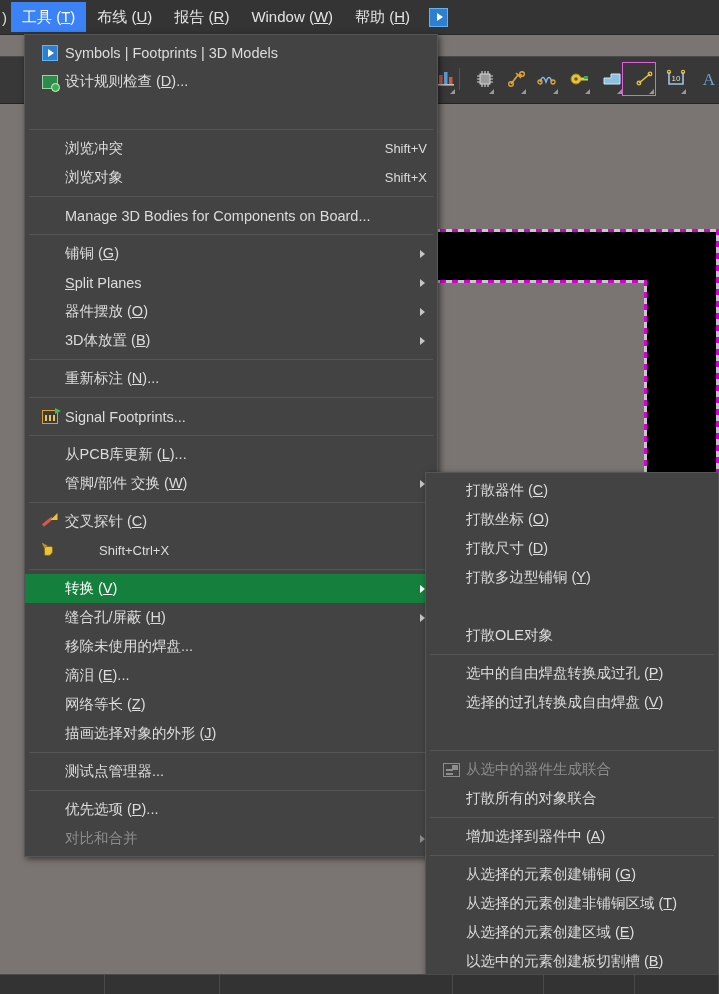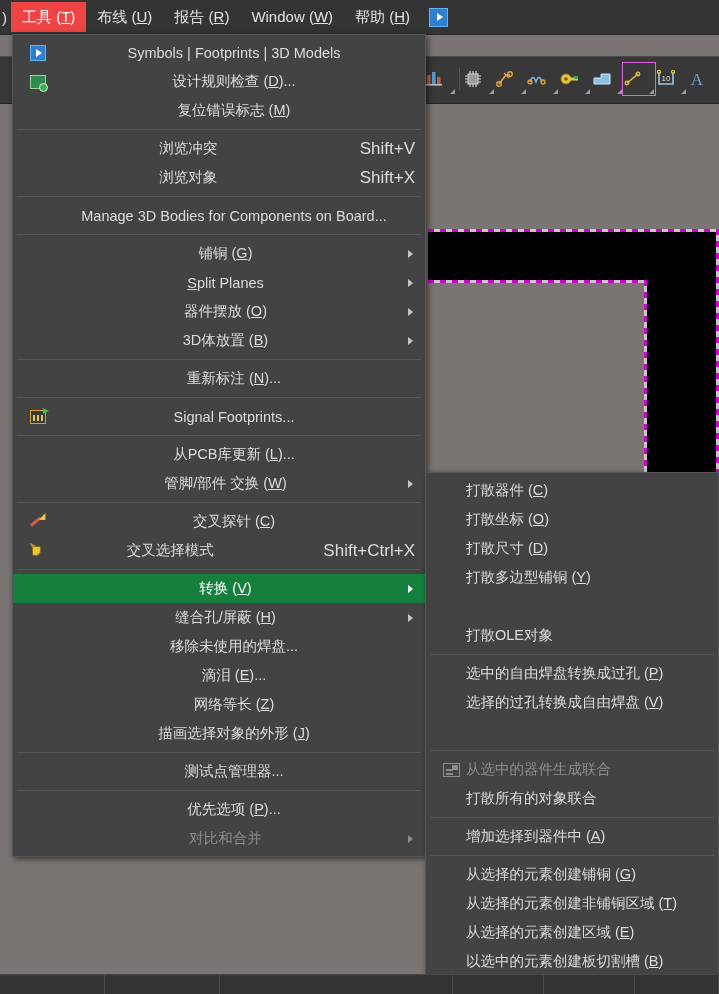--- a/index.html
+++ b/index.html
@@ -76,21 +76,21 @@
   .toolbar-inner {
     position: absolute;
     right: 0; top: 4px;
     height: 36px;
     display: flex;
     align-items: center;
     gap: 0px;
   }
   .tb-btn {
     width: 32px; height: 32px;
-    display: flex; align-items: center; justify-content: flex-start;
+    display: flex; align-items: center; justify-content: flex-end;
     position: relative;
   }
   .tb-btn.sel { outline: 1px solid #e060e0; }
   .tb-sep {
     width: 1px; height: 22px; background: #555; margin: 0 3px;
   }
   .tb-corner {
     position: absolute;
     right: 1px; bottom: 1px;
     width: 0; height: 0;
@@ -116,21 +116,21 @@
     padding-right: 4px;
     color: #dcdcdc;
     font-size: 15px;
   }
   .mb-item {
     padding: 5px 11px;
     white-space: nowrap;
     line-height: 20px;
   }
   .mb-item.active {
-    background: #ef4444;
+    background: #3b82f6;
     color: #ffffff;
   }
   .mb-icon {
     width: 17px; height: 17px;
     margin-left: 8px;
     background: #2f7fd0;
     border: 1px solid #63b4ee;
     display: flex; align-items: center; justify-content: center;
     position: relative;
   }
@@ -146,23 +146,22 @@
   
   .menu {
     position: absolute;
     background: #434343;
     border: 1px solid #565656;
     box-shadow: 2px 2px 6px rgba(0,0,0,.55);
     padding: 3px 0;
     box-sizing: border-box;
   }
   #menu-tools {
-    left: 12px; top: 34px;
+    left: 24px; top: 34px;
     width: 414px;
-    text-align: center;
   }
   #menu-convert {
     left: 425px; top: 472px;
     width: 294px;
   }
   .mi {
     position: relative;
     display: flex;
     align-items: center;
     height: 29px;
@@ -183,21 +182,21 @@
     height: 18px;
     margin-left: 12px;
     display: flex;
     align-items: center;
     justify-content: center;
   }
   .mi-icon.empty { }
   .mi-label { flex: 1; padding-left: 2px; }
   .mi-shortcut {
     color: #dcdcdc;
-    font-size: 17px;
+    font-size: 13px;
     padding-left: 24px;
     margin-left: 12px;
   }
   .mi-arrow {
     width: 0; height: 0;
     border-left: 5px solid #c6c6c6;
     border-top: 4px solid transparent;
     border-bottom: 4px solid transparent;
     margin-left: 10px;
     margin-right: 2px;
@@ -494,21 +493,20 @@
 
     <div class="mi">
       <span class="mi-icon">
           <span class="ic-drc"></span>
         </span>
       <span class="mi-label">设计规则检查 (<u>D</u>)...</span>
     </div>
 
     <div class="mi">
       <span class="mi-icon empty"></span>
-      <span class="mi-label">复位错误标志 (<u>M</u>)</span>
     </div>
 
     <div class="mi-sep"></div>
 
     <div class="mi">
       <span class="mi-icon empty"></span>
       <span class="mi-label">浏览冲突</span>
       <span class="mi-shortcut">Shift+V</span>
     </div>
 
@@ -586,21 +584,20 @@
       <span class="mi-icon">
           <span class="ic-probe"></span>
         </span>
       <span class="mi-label">交叉探针 (<u>C</u>)</span>
     </div>
 
     <div class="mi">
       <span class="mi-icon">
           <span class="ic-cursor"></span>
         </span>
-      <span class="mi-label">交叉选择模式</span>
       <span class="mi-shortcut">Shift+Ctrl+X</span>
     </div>
 
     <div class="mi-sep"></div>
 
     <div class="mi sel">
       <span class="mi-icon empty"></span>
       <span class="mi-label">转换 (<u>V</u>)</span>
       <span class="mi-arrow"></span>
     </div>

